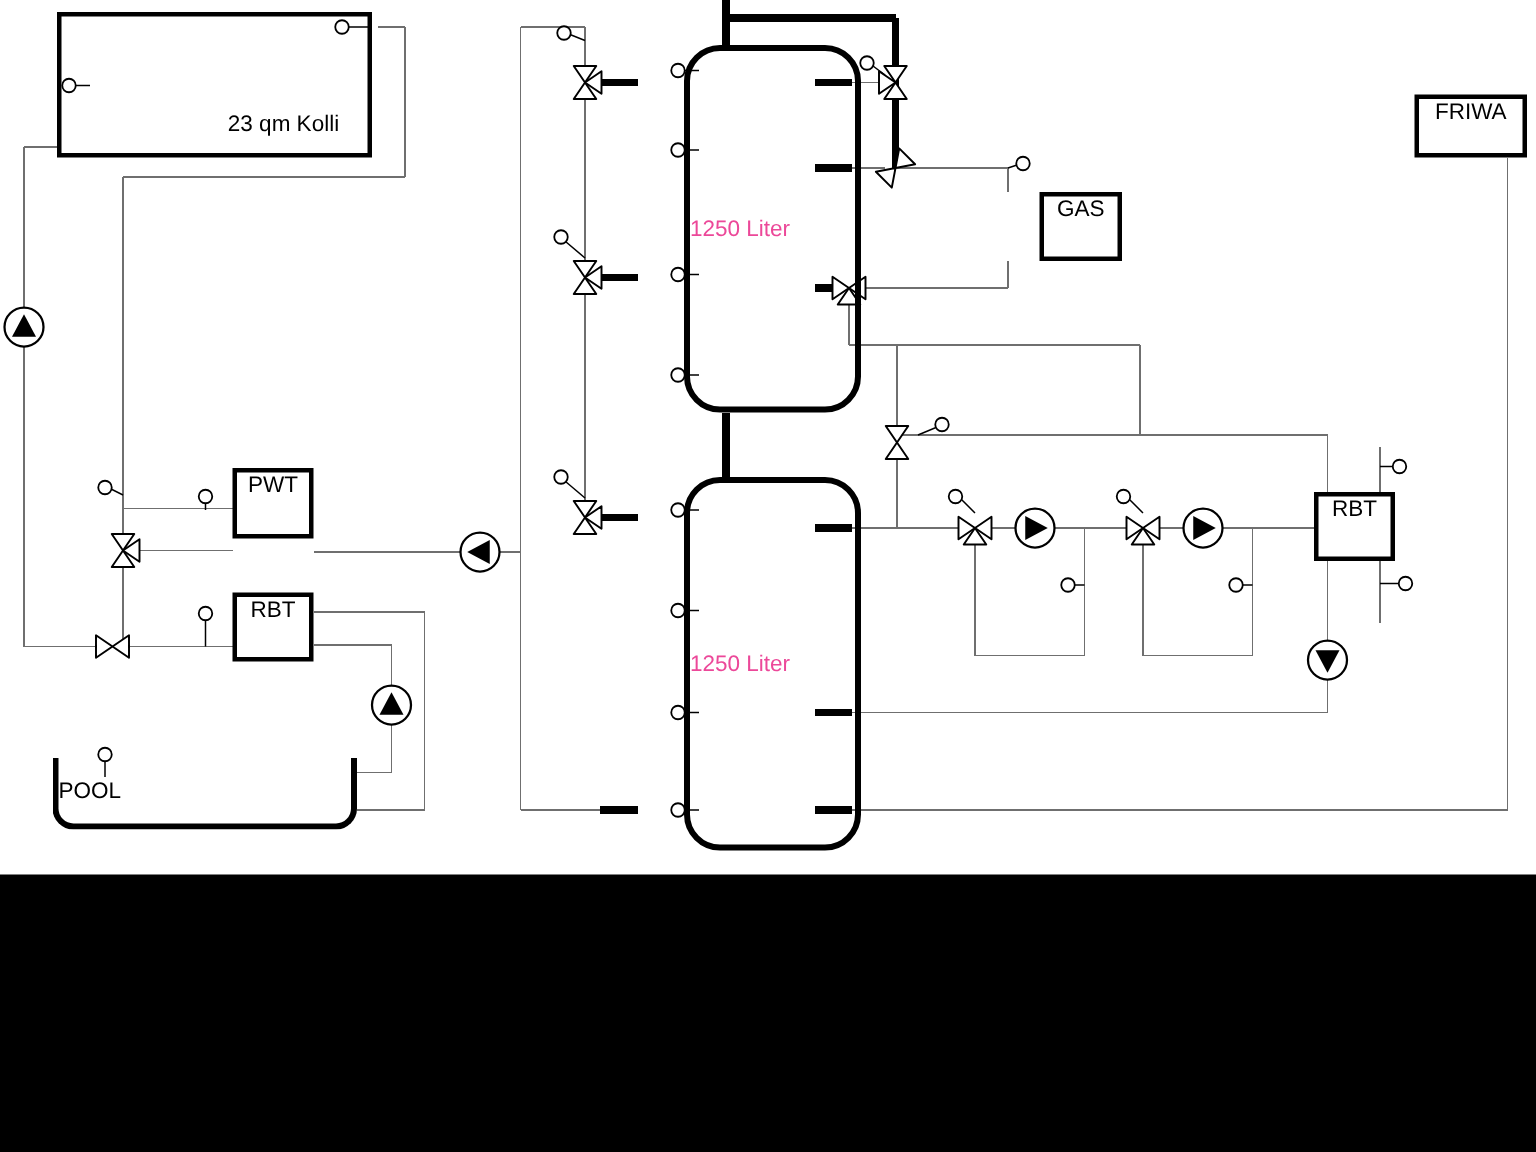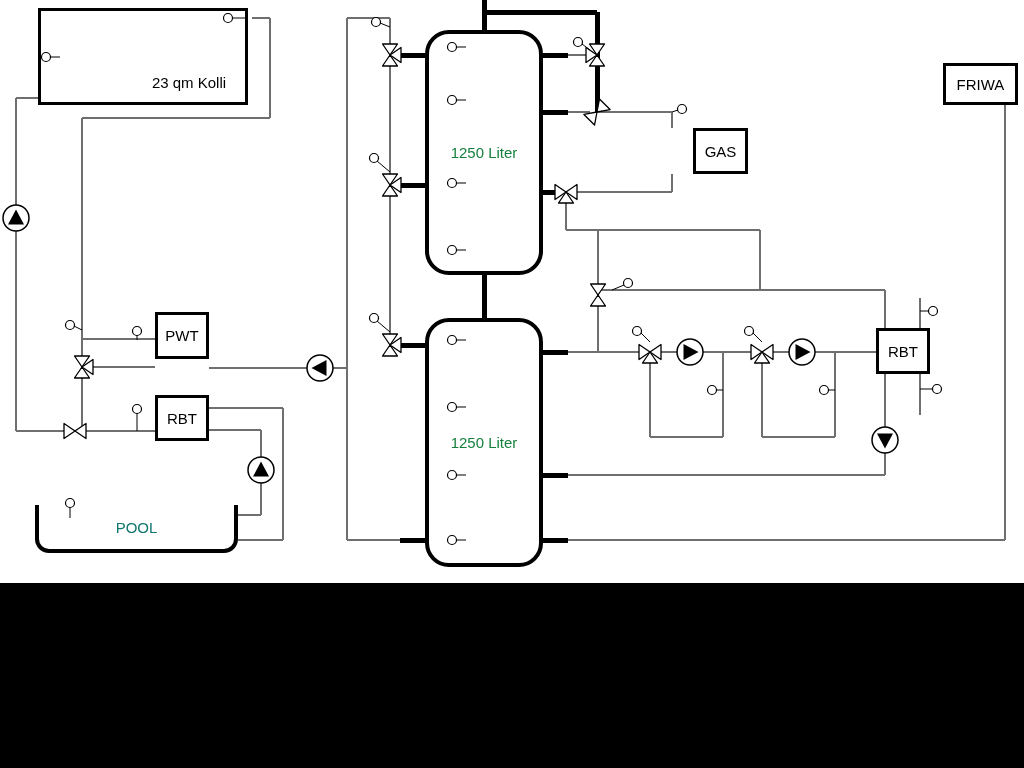--- a/index.html
+++ b/index.html
@@ -2,32 +2,32 @@
 <html><head>
 <meta charset="utf-8">
 <style>
   * { margin:0; padding:0; box-sizing:border-box; }
   html,body { background:#000; }
   body { font-family:"Liberation Sans", sans-serif; }
   .stage { position:relative; width:1024px; height:768px; background:#fff; overflow:hidden; }
   svg.piping { position:absolute; left:0; top:0; }
   .box {
     position:absolute; border:3px solid #000; background:transparent;
-    display:flex; align-items:center; justify-content:center;
+    display:flex; justify-content:center;
     font-size:15px; color:#000; white-space:nowrap;
   }
   .collector { align-items:flex-end; justify-content:center; padding-bottom:11px; padding-left:92px; }
   .tank {
     position:absolute; border:4px solid #000; border-radius:24px; background:transparent;
-    display:flex; align-items:center; justify-content:center; font-size:15px; color:#15803d;
+    display:flex; align-items:center; font-size:15px; color:#ec4899;margin-left:31px;
   }
   .pool {
     position:absolute; border:4px solid #000; border-top:none; border-radius:0 0 14px 14px;
-    background:transparent; display:flex; align-items:center; justify-content:center;
-    font-size:15px; color:#0f766e;
+    background:transparent; display:flex; align-items:center; justify-content:flex-start;
+    font-size:15px; color:#000000;
   }
   .letterbox { position:absolute; left:0; top:583px; width:1024px; height:185px; background:#000; }
   
   .collector  { left:38px;  top:8px;   width:210px; height:97px; }
   .tank1      { left:425px; top:30px;  width:118px; height:245px; }
   .tank2      { left:425px; top:318px; width:118px; height:249px; }
   .gas        { left:645px; top:128px; width:55px;  height:46px;margin-left:48px; }
   .friwa      { left:943px; top:63px;  width:75px;  height:42px; }
   .pwt        { left:155px; top:312px; width:54px;  height:47px; }
   .rbt-left   { left:155px; top:395px; width:54px;  height:46px; }

